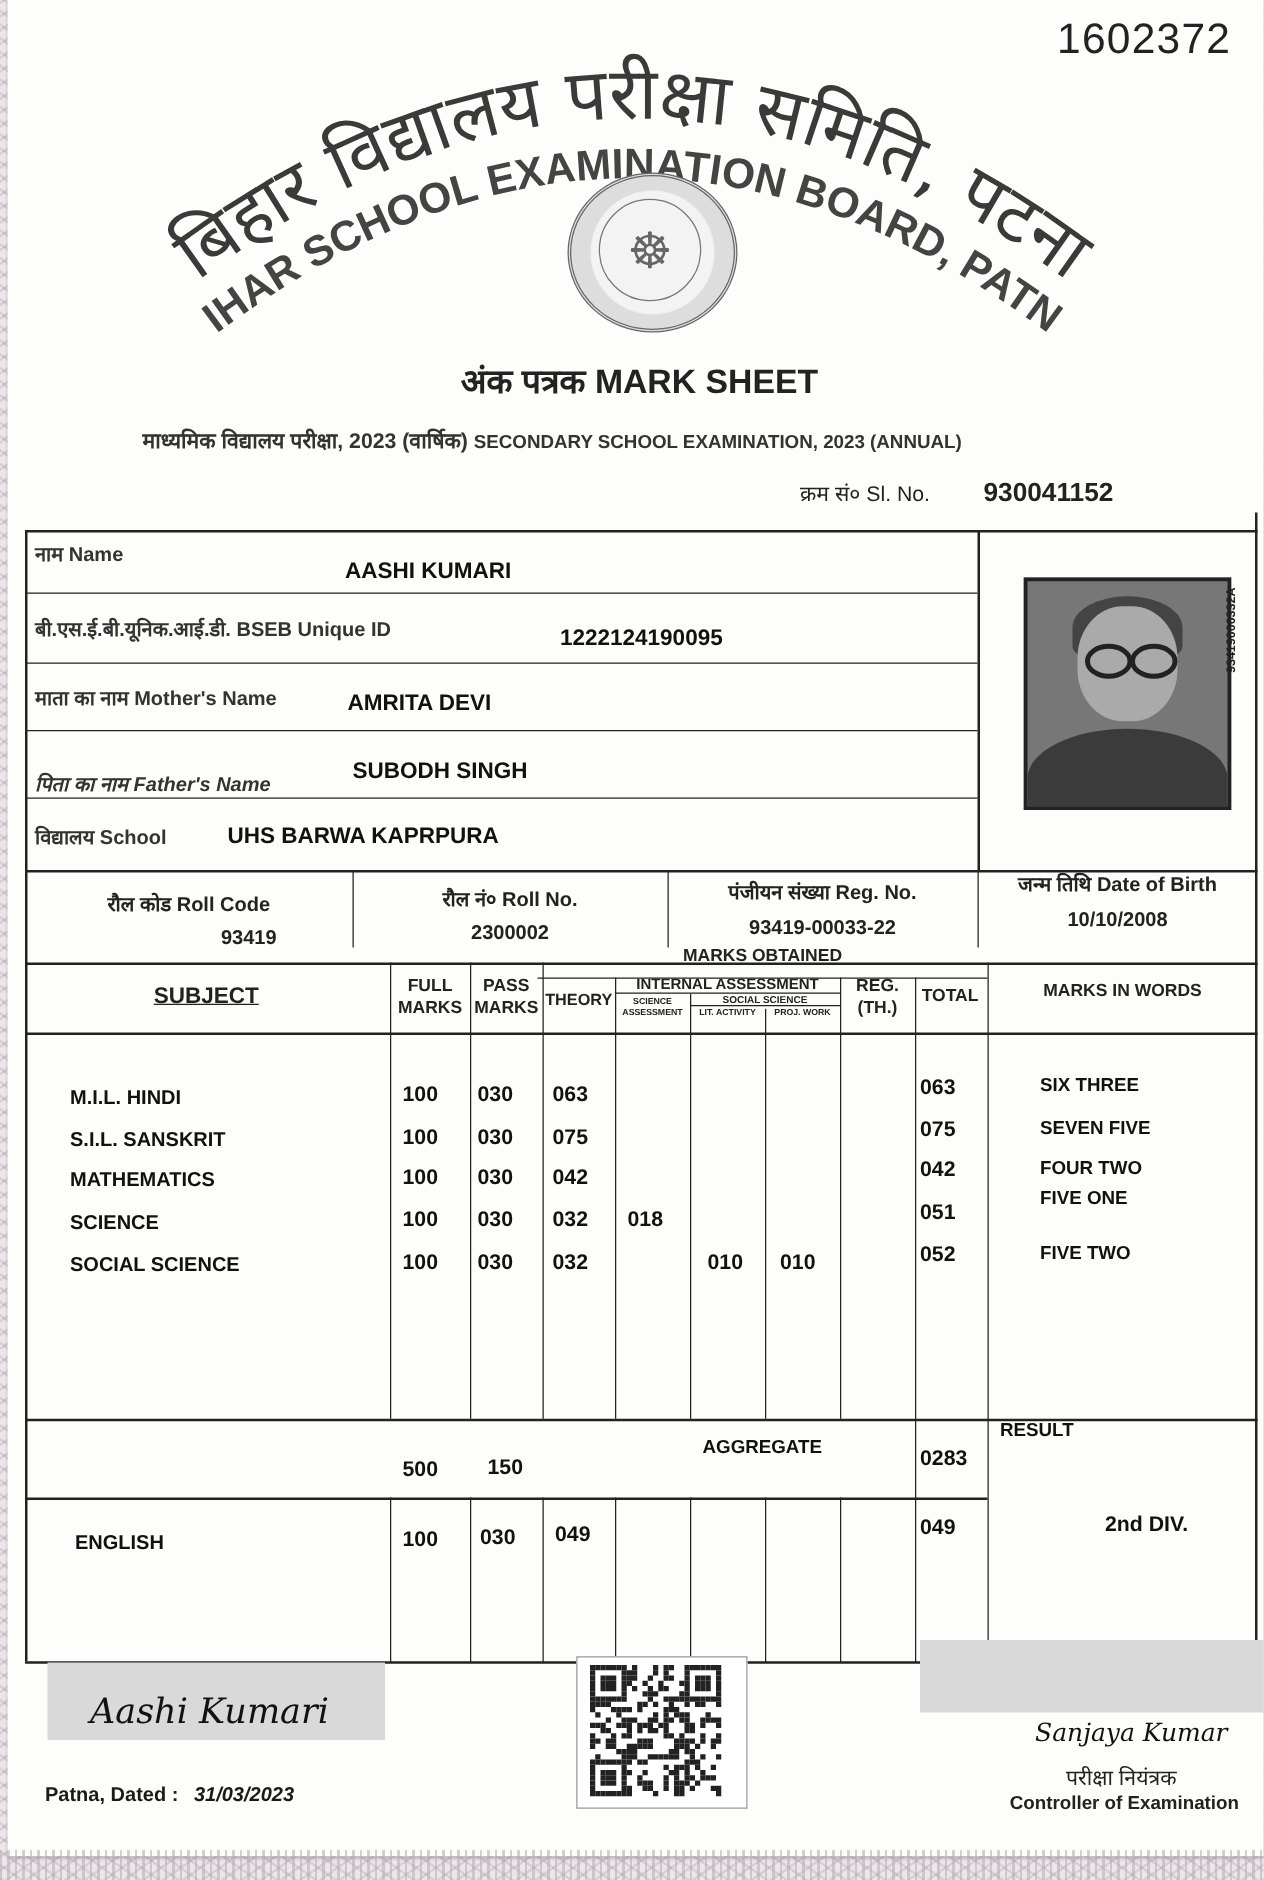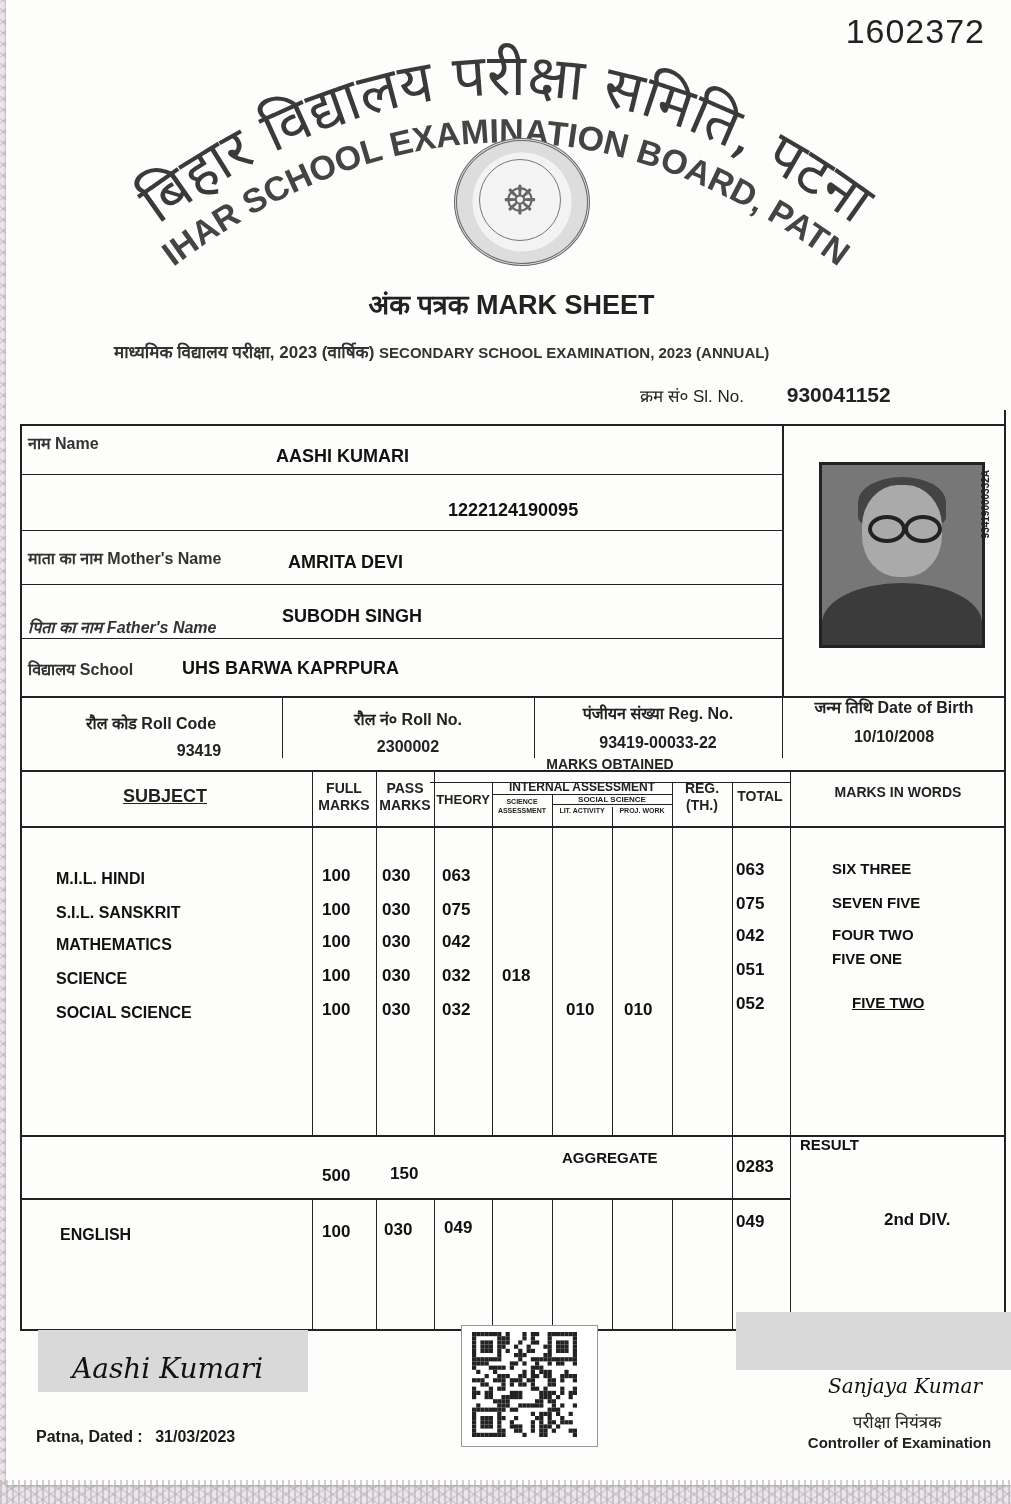--- a/index.html
+++ b/index.html
@@ -83,23 +83,24 @@
   <div class="line" style="left:998px;top:410px;width:2px;height:920px;"></div>
   <div class="line" style="left:776px;top:424px;width:2px;height:272px;"></div>
   <div class="line" style="left:14px;top:474px;width:762px;height:1px;"></div>
   <div class="line" style="left:14px;top:530px;width:762px;height:1px;"></div>
   <div class="line" style="left:14px;top:584px;width:762px;height:1px;"></div>
   <div class="line" style="left:14px;top:638px;width:762px;height:1px;"></div>
   <div class="line" style="left:14px;top:696px;width:986px;height:2px;"></div>
 
   <div class="lbl" style="left:22px;top:432px;">नाम Name</div>
   <div class="fv" style="left:270px;top:446px;">AASHI KUMARI</div>
+  <div class="lbl" style="left:22px;top:492px;">बी.एस.ई.बी.यूनिक.आई.डी. BSEB Unique ID</div>
   <div class="fv" style="left:442px;top:500px;">1222124190095</div>
   <div class="lbl" style="left:22px;top:547px;">माता का नाम Mother's Name</div>
-  <div class="fv" style="left:282px;top:552px;">AMRITA DEVI</div>
+  <div class="fv" style="left:272px;top:552px;">AMRITA DEVI</div>
   <div class="lbl" style="left:22px;top:616px;font-style:italic;">पिता का नाम Father's Name</div>
   <div class="fv" style="left:276px;top:606px;">SUBODH SINGH</div>
   <div class="lbl" style="left:22px;top:658px;">विद्यालय School</div>
   <div class="fv" style="left:176px;top:658px;">UHS BARWA KAPRPURA</div>
 
   <div class="abs photo">
     <div class="hair"></div>
       <div class="head"></div>
     <div class="glass" style="left:46px;"></div>
       <div class="glass" style="left:82px;"></div>
@@ -198,21 +199,21 @@
       <div>
         <div class="cell" style="left: 50px; top: 1004px; font-size: 16px;">SOCIAL SCIENCE</div>
         <div class="cell" style="left: 316px; top: 1000px;">100</div>
         <div class="cell" style="left: 376px; top: 1000px;">030</div>
         <div class="cell" style="left: 436px; top: 1000px;">032</div>
         <div class="cell" style="left: 496px; top: 1000px;"></div>
         <div class="cell" style="left: 560px; top: 1000px;">010</div>
         <div class="cell" style="left: 618px; top: 1000px;">010</div>
         <div class="cell" style="left: 676px; top: 1000px;"></div>
         <div class="cell" style="left: 730px; top: 994px;">052</div>
-        <div class="word" style="left: 846px; top: 994px; text-decoration: underline;">FIVE TWO</div>
+        <div class="word" style="left: 826px; top: 994px;">FIVE TWO</div>
       </div>
     </div>
 
   <div class="line" style="left:14px;top:1135px;width:986px;height:2px;"></div>
   <div class="line" style="left:726px;top:1135px;width:1px;height:195px;"></div>
   <div class="line" style="left:14px;top:1198px;width:770px;height:2px;"></div>
   <div class="cell" style="left:316px;top:1166px;">500</div>
   <div class="cell" style="left:384px;top:1164px;">150</div>
   <div class="cell" style="left:556px;top:1149px;font-size:15px;">AGGREGATE</div>
   <div class="cell" style="left:730px;top:1157px;">0283</div>
@@ -230,21 +231,21 @@
   <div class="cell" style="left:54px;top:1226px;font-size:16px;">ENGLISH</div>
   <div class="cell" style="left:316px;top:1222px;">100</div>
   <div class="cell" style="left:378px;top:1220px;">030</div>
   <div class="cell" style="left:438px;top:1218px;">049</div>
   <div class="cell" style="left:730px;top:1212px;">049</div>
 
   <div class="graybox" style="left:32px;top:1330px;width:270px;height:62px;"></div>
   <div class="abs sig" style="left:66px;top:1352px;font-size:28px;color:#111;">Aashi Kumari</div>
   <div class="abs" style="left:30px;top:1428px;font-size:16px;font-weight:bold;">
     <span>Patna, Dated :</span>
-    <span style="margin-left:8px;">31/03/2023</span>
+    <span style="margin-left:8px;font-style:italic;">31/03/2023</span>
   </div>
 
   <div class="abs qr">
     <svg width="133" height="118" id="qrsvg">
         <rect x="10" y="6" width="4.2" height="4.2" fill="#222"></rect>
         <rect x="14.2" y="6" width="4.2" height="4.2" fill="#222"></rect>
         <rect x="18.4" y="6" width="4.2" height="4.2" fill="#222"></rect>
         <rect x="22.6" y="6" width="4.2" height="4.2" fill="#222"></rect>
         <rect x="26.8" y="6" width="4.2" height="4.2" fill="#222"></rect>
         <rect x="31" y="6" width="4.2" height="4.2" fill="#222"></rect>

